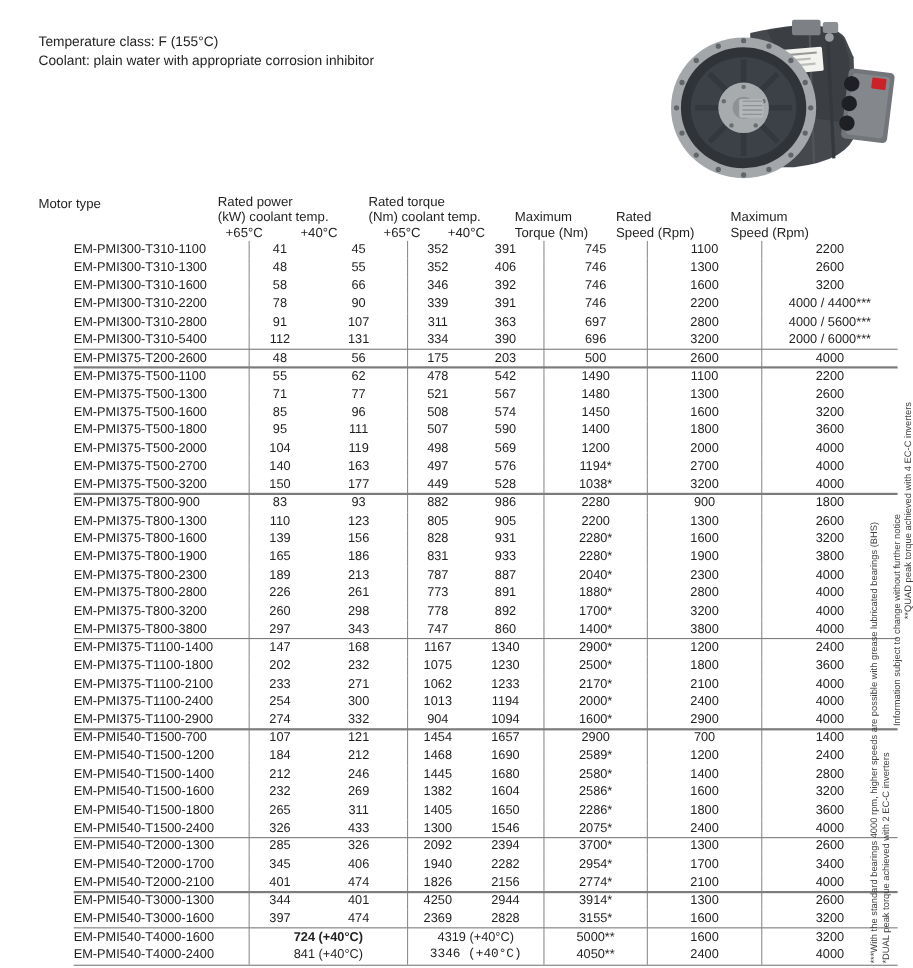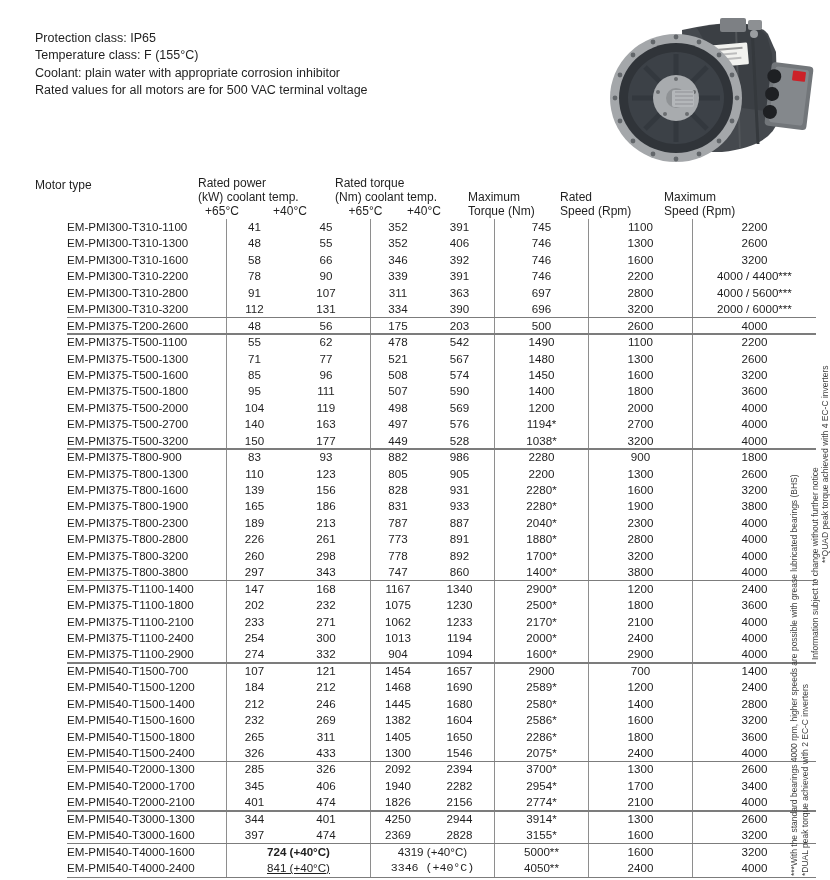--- a/index.html
+++ b/index.html
@@ -25,24 +25,22 @@
   
   .fn{position:absolute;transform:rotate(-90deg);transform-origin:0 0;
       font-size:8.5px;color:#3d3d3d;white-space:nowrap;line-height:10px;}
 </style>
 </head>
 <body>
 
 <div id="page">
 
   <div id="info">
-    <div>Protection class: IP65</div>
     <div>Temperature class: F (155°C)</div>
     <div>Coolant: plain water with appropriate corrosion inhibitor</div>
-    <div>Rated values for all motors are for 500 VAC terminal voltage</div>
   </div>
 
   <div id="motor">
     <svg width="215" height="160" viewBox="0 0 215 160">
 
       <path d="M80 18 Q150 2 166 22 L174 40 L176 108 Q170 134 120 140 L82 140 Z" fill="#45494e"></path>
       <path d="M95 16 Q150 4 165 24 L170 42 L172 100 L140 96 Z" fill="#3b3f44"></path>
 
       <path d="M150 14 L156 132" stroke="#35393d" stroke-width="3" fill="none"></path>
       <path d="M134 16 L138 136" stroke="#515559" stroke-width="2" fill="none"></path>
@@ -174,21 +172,21 @@
         <div class="c type">EM-PMI300-T310-2800</div>
         <div class="c num bl">91</div>
         <div class="c num">107</div>
         <div class="c num bl">311</div>
         <div class="c num">363</div>
         <div class="c num bl">697</div>
         <div class="c num bl">2800</div>
         <div class="c num bl">4000 / 5600***</div>
       </div>
       <div class="row">
-        <div class="c type">EM-PMI300-T310-3200</div>
+        <div class="c type">EM-PMI300-T310-5400</div>
         <div class="c num bl">112</div>
         <div class="c num">131</div>
         <div class="c num bl">334</div>
         <div class="c num">390</div>
         <div class="c num bl">696</div>
         <div class="c num bl">3200</div>
         <div class="c num bl">2000 / 6000***</div>
       </div>
       <div class="row sep">
         <div class="c type">EM-PMI375-T200-2600</div>
@@ -513,21 +511,21 @@
       <div class="row sep">
         <div class="c type">EM-PMI540-T4000-1600</div>
         <div class="c num bl" style="grid-column: 2 / span 2; font-weight: bold;">724 (+40°C)</div>
         <div class="c num bl" style="grid-column: 4 / span 2;">4319 (+40°C)</div>
         <div class="c num bl">5000**</div>
         <div class="c num bl">1600</div>
         <div class="c num bl">3200</div>
       </div>
       <div class="row">
         <div class="c type">EM-PMI540-T4000-2400</div>
-        <div class="c num bl" style="grid-column: 2 / span 2; text-decoration: underline;">841 (+40°C)</div>
+        <div class="c num bl" style="grid-column: 2 / span 2;">841 (+40°C)</div>
         <div class="c num bl" style="grid-column: 4 / span 2; font-family: Liberation Mono, monospace;">3346 (+40°C)</div>
         <div class="c num bl">4050**</div>
         <div class="c num bl">2400</div>
         <div class="c num bl">4000</div>
       </div>
     </div>
 
   <span class="fn" style="left:789px;top:876px">***With the standard bearings 4000 rpm, higher speeds are possible with grease lubricated bearings (BHS)</span>
   <span class="fn" style="left:800px;top:876px">*DUAL peak torque achieved with 2 EC-C inverters</span>
   <span class="fn" style="left:810px;top:660px">Information subject to change without further notice</span>

